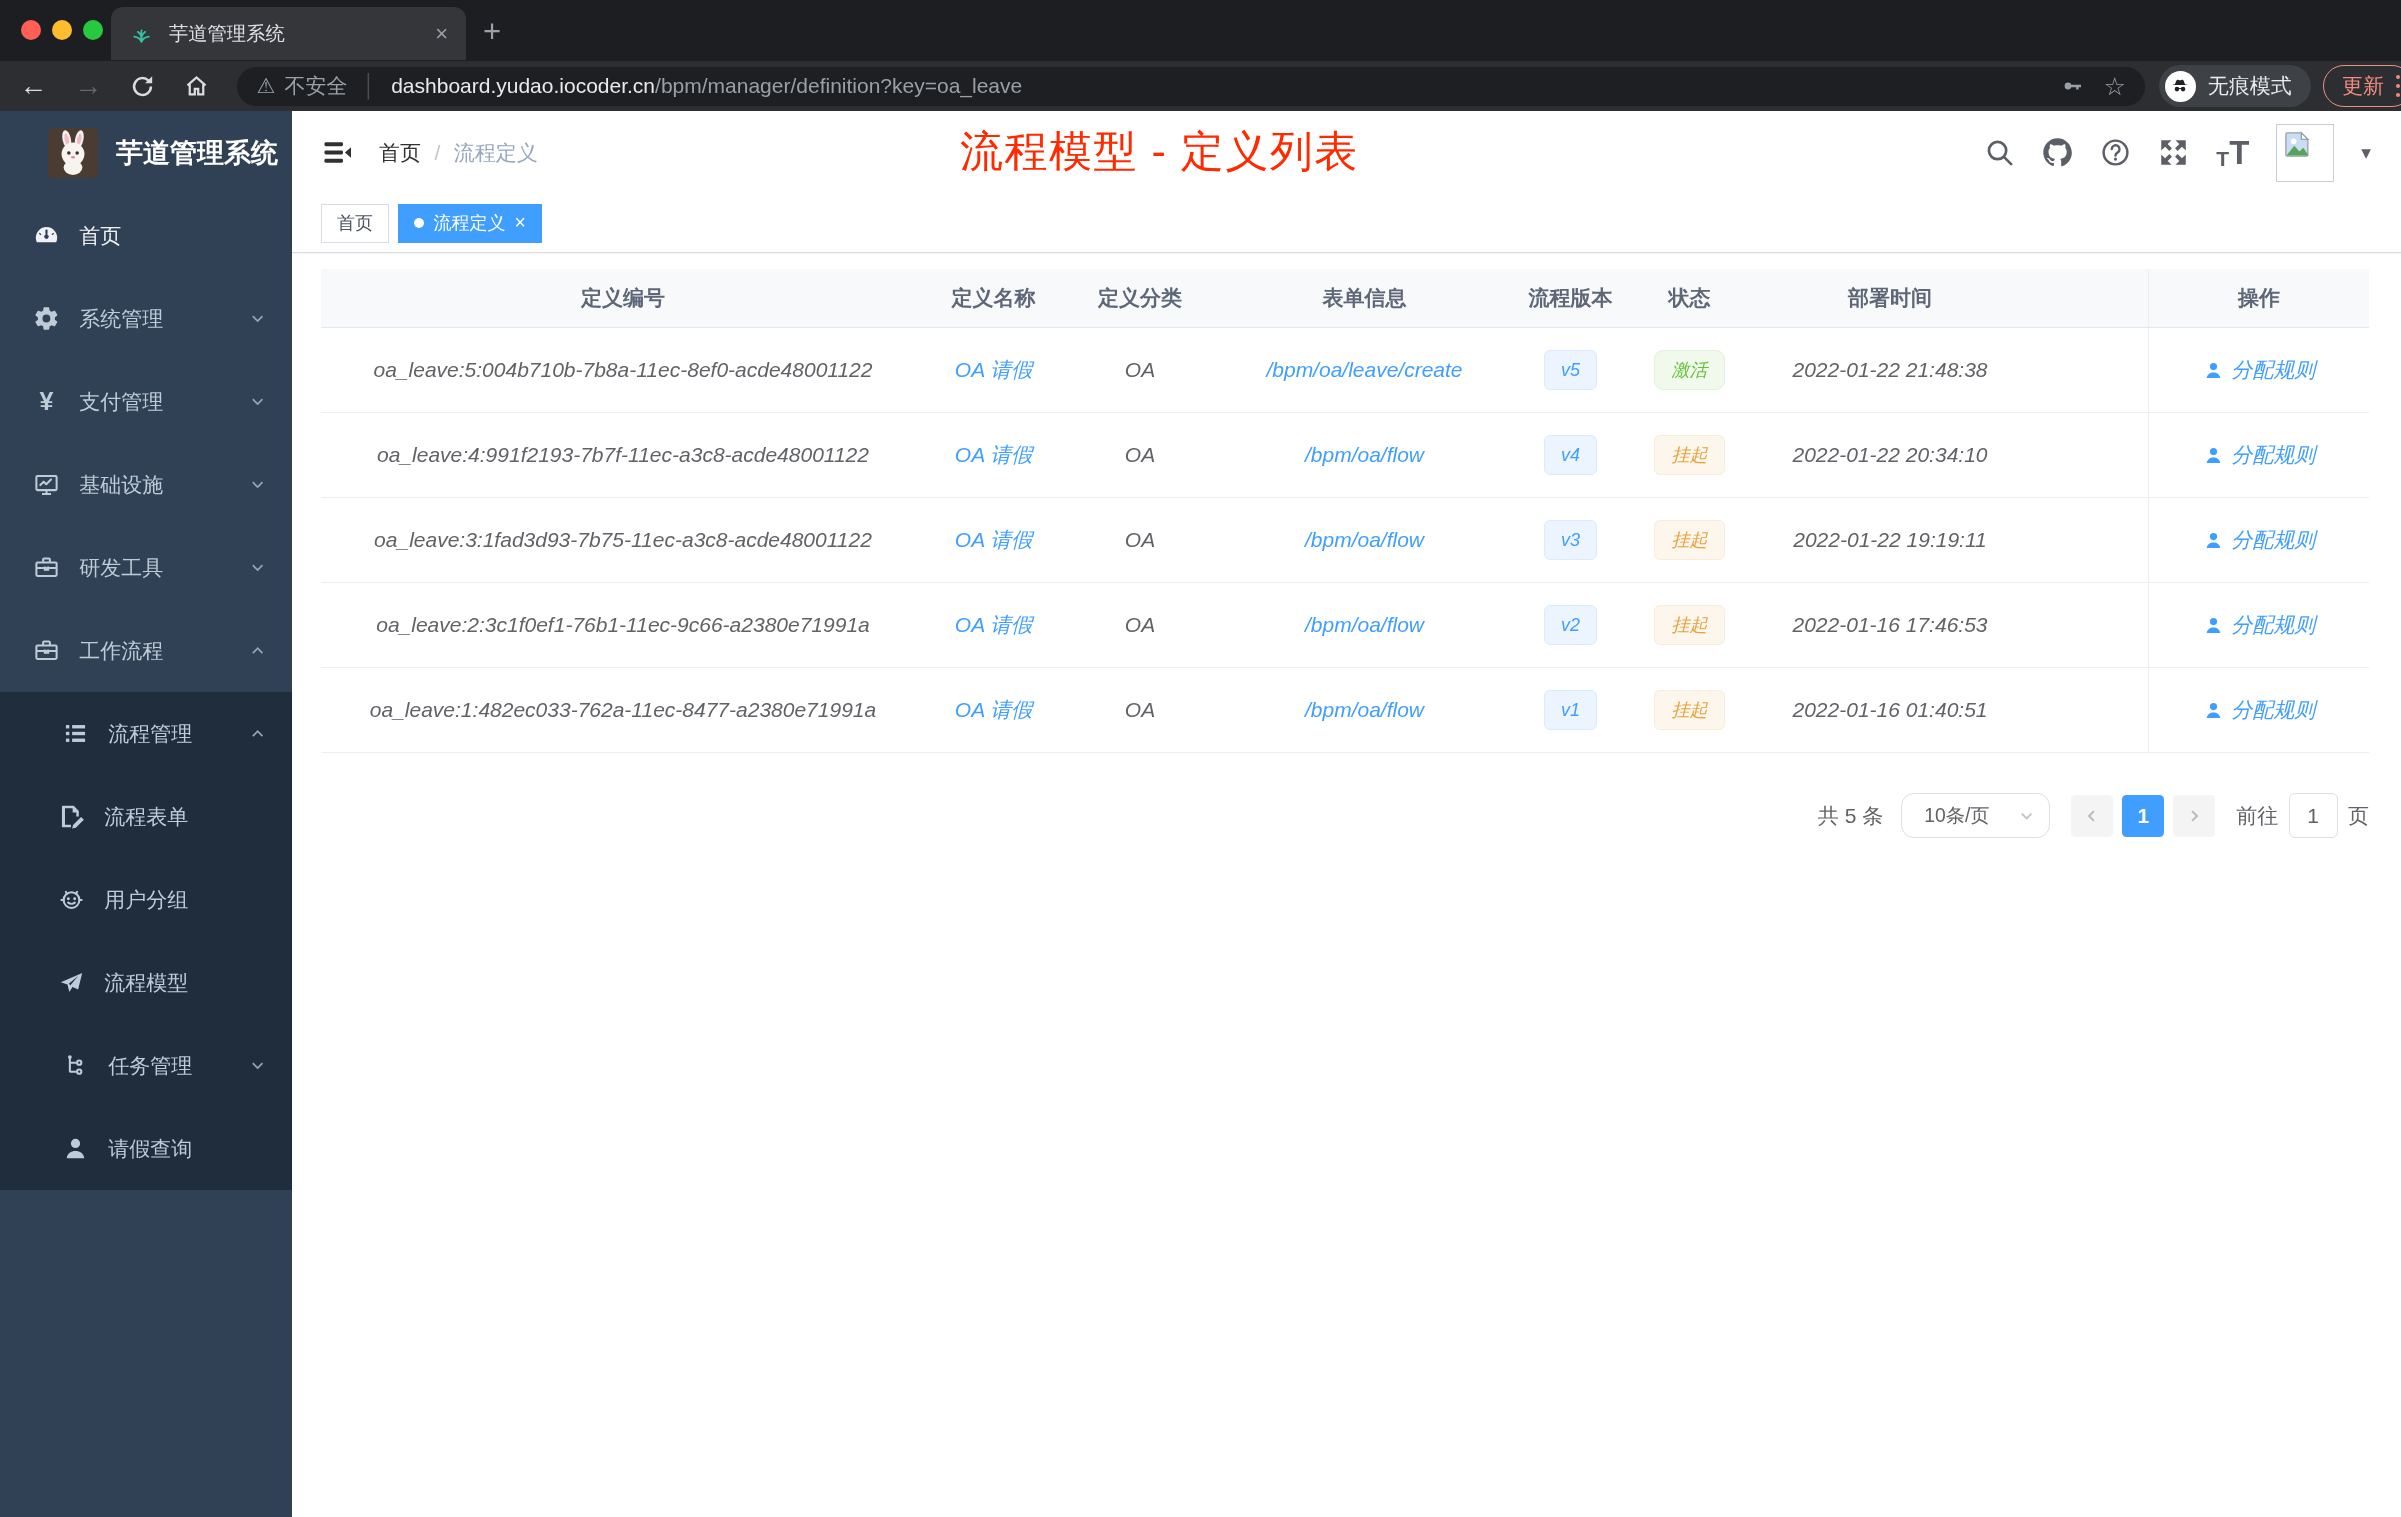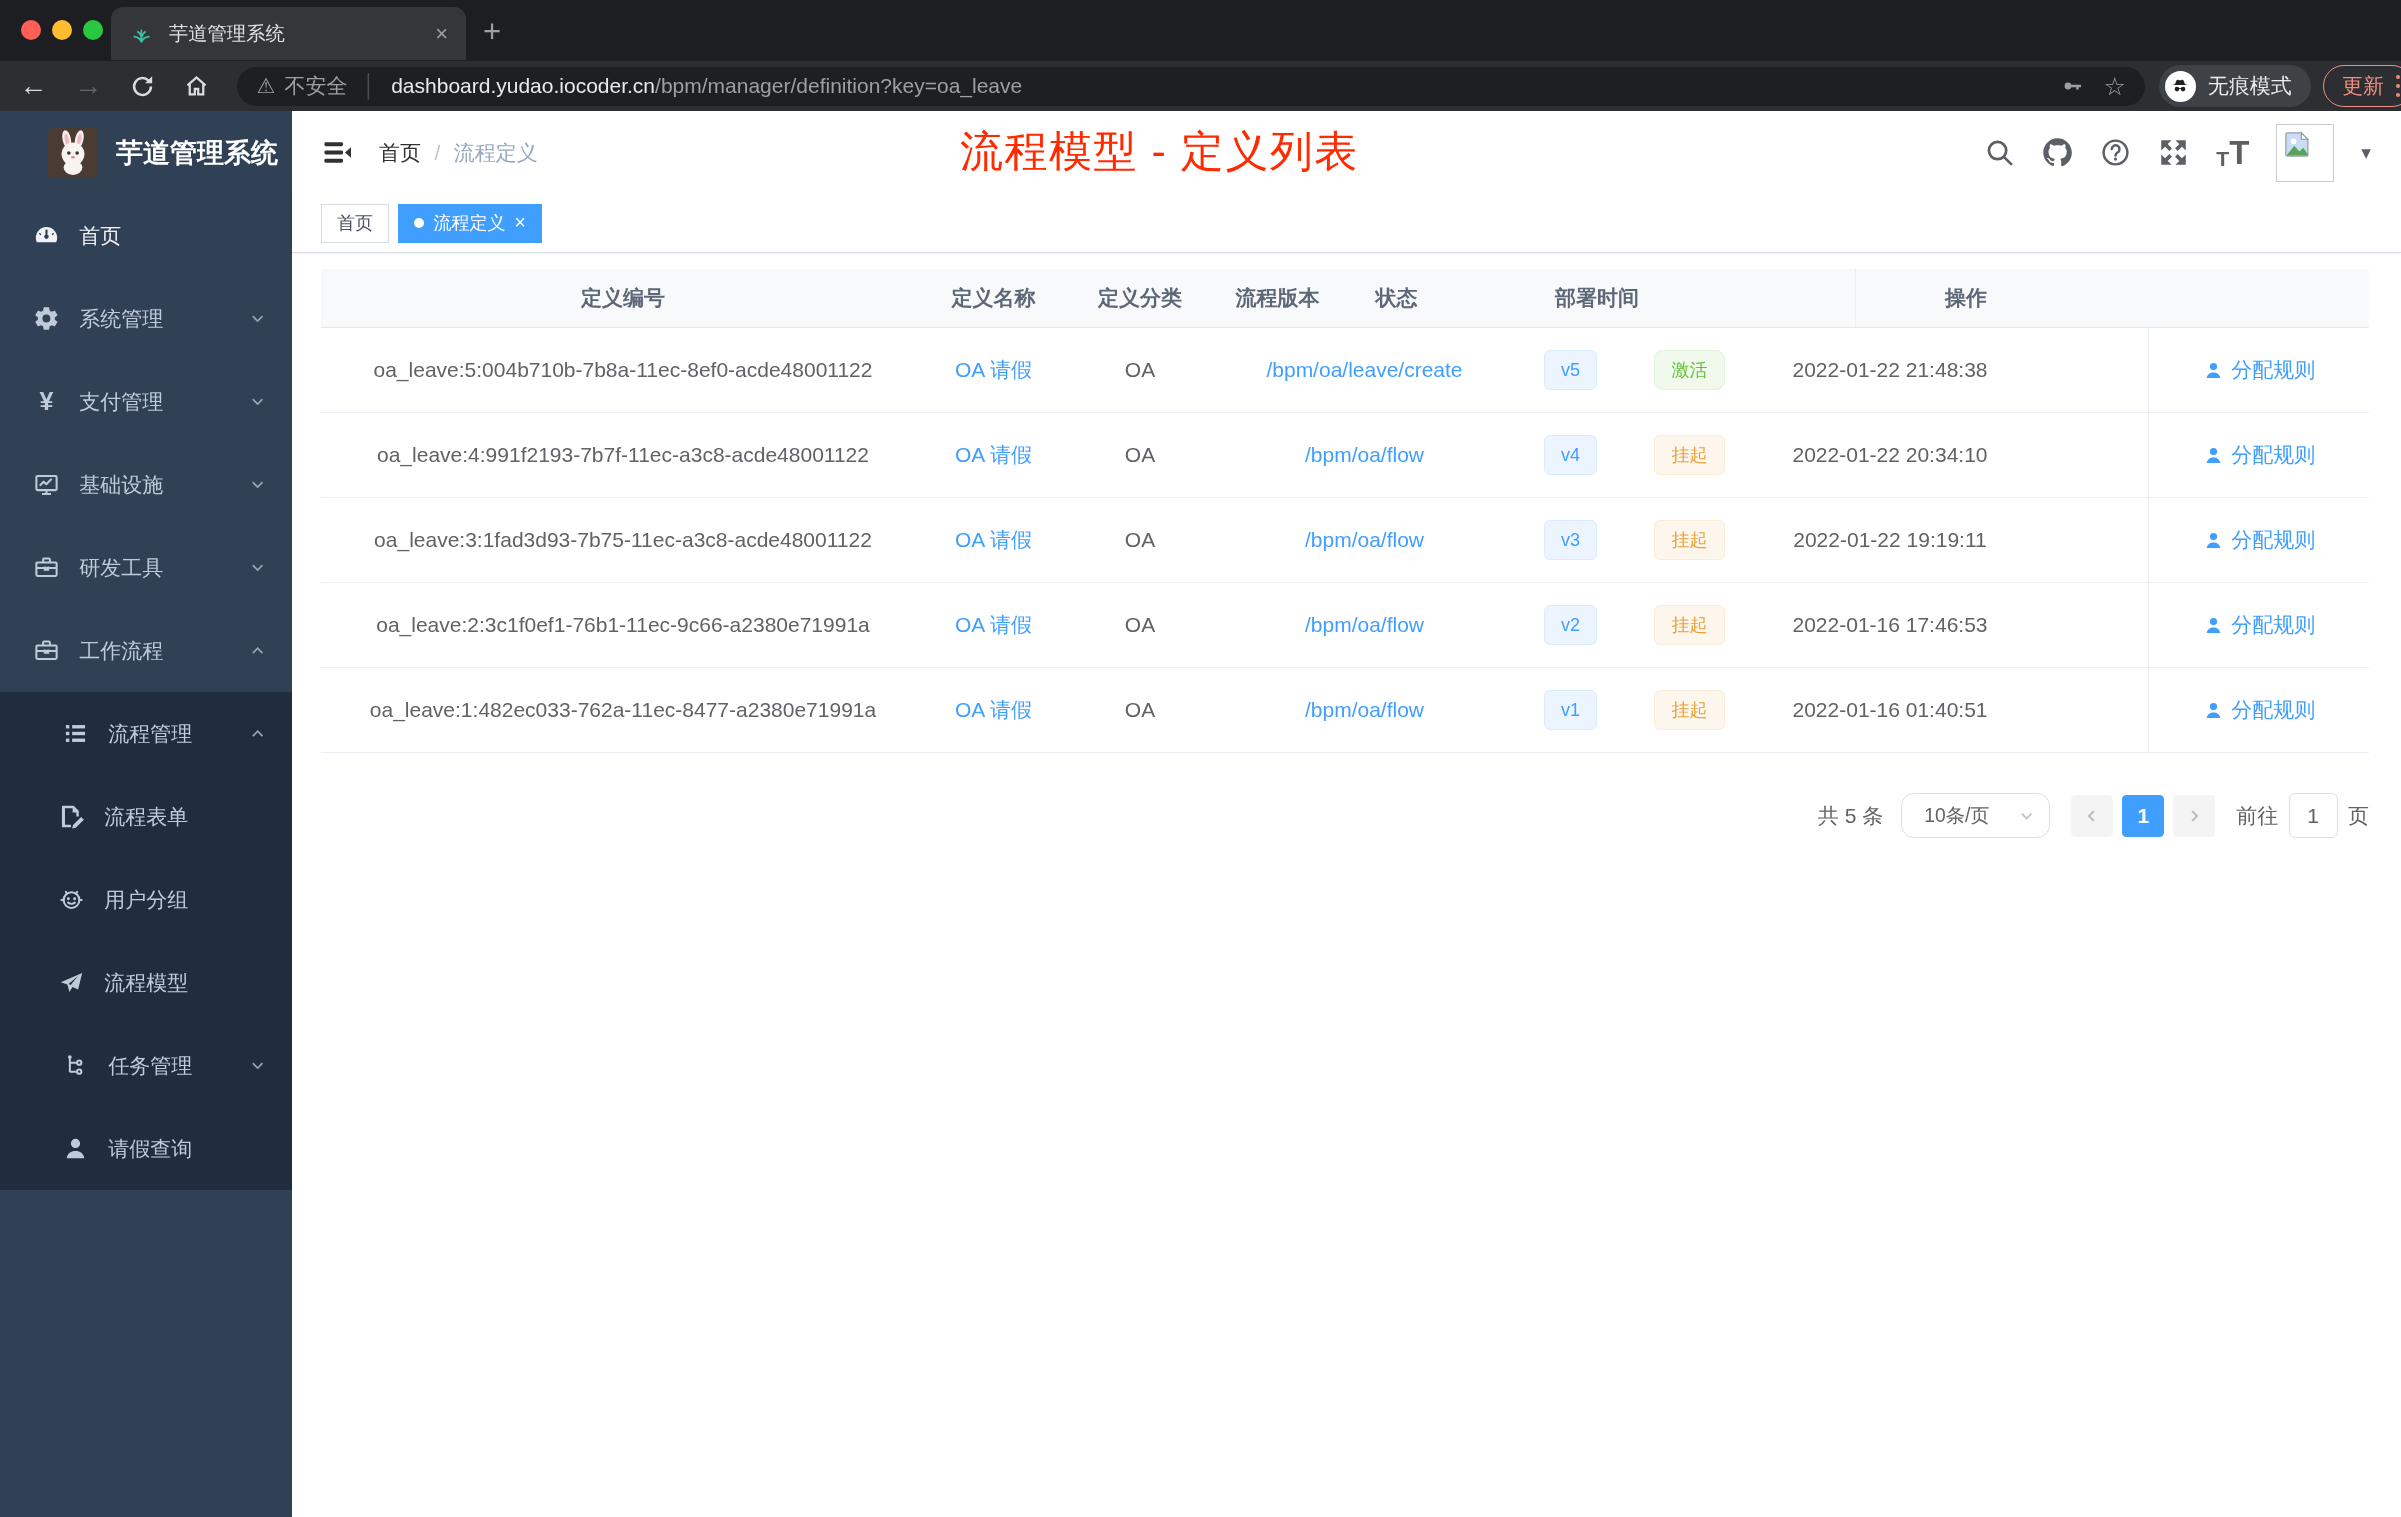--- a/index.html
+++ b/index.html
@@ -93,21 +93,21 @@
   .tagv.active { background:#409eff; border-color:#409eff; color:#fff; }
   .tagv .dot { width:10.4px; height:10.4px; border-radius:50%; background:#fff; }
   .tagv .x { font-size:19.3px; line-height:1; }
 
   
   .content { padding:16.3px 0 0 29px; }
   .tbl { width:2048px; font-size:21px; color:#606266; }
   .thead { display:flex; height:59px; background:#f8f9fb; border-bottom:0.7px solid #e4e7ed; }
   .th { font-weight:600; color:#5d6778; }
   .cell { display:flex; align-items:center; justify-content:center; height:100%; text-align:right; }
-  .trow { display:flex; height:85px; border-bottom:0.7px solid #ebeef5; }
+  .trow { display:flex; height:85px; border-bottom:0.7px solid #ebeef5;font-style:italic; }
   .c-id{width:604px} .c-name{width:137px} .c-cat{width:156px} .c-form{width:293px}
   .c-ver{width:119px} .c-status{width:119px} .c-time{width:282px} .c-fill{width:117px}
   .c-op{width:221px; border-left:0.7px solid #ebeef5;}
   .link { color:#409eff; }
   .tagb { display:inline-flex; align-items:center; justify-content:center; height:40px;
     border-radius:6px; font-size:18px; border:0.7px solid; padding:0 16.3px; }
   .tag-ver { background:#ecf5ff; border-color:#d9ecff; color:#409eff; }
   .tag-success { background:#f0f9eb; border-color:#e1f3d8; color:#67c23a;border-radius:9px; }
   .tag-warning { background:#fdf6ec; border-color:#faecd8; color:#e6a23c; }
   .act { color:#409eff; display:inline-flex; align-items:center; gap:7.4px; }
@@ -456,20 +456,21 @@
           <span class="x">×</span>
         </span>
       </div>
 
     <div class="content">
       <div class="tbl">
         <div class="thead" id="thead">
             <div class="cell th c-id">定义编号</div>
             <div class="cell th c-name">定义名称</div>
             <div class="cell th c-cat">定义分类</div>
+            <div class="cell th c-form">表单信息</div>
             <div class="cell th c-ver">流程版本</div>
             <div class="cell th c-status">状态</div>
             <div class="cell th c-time">部署时间</div>
             <div class="cell c-fill"></div>
             <div class="cell th c-op">操作</div>
           </div>
         <div id="tbody">
             <div class="trow">
               <div class="cell c-id">
                 <span>oa_leave:5:004b710b-7b8a-11ec-8ef0-acde48001122</span>

